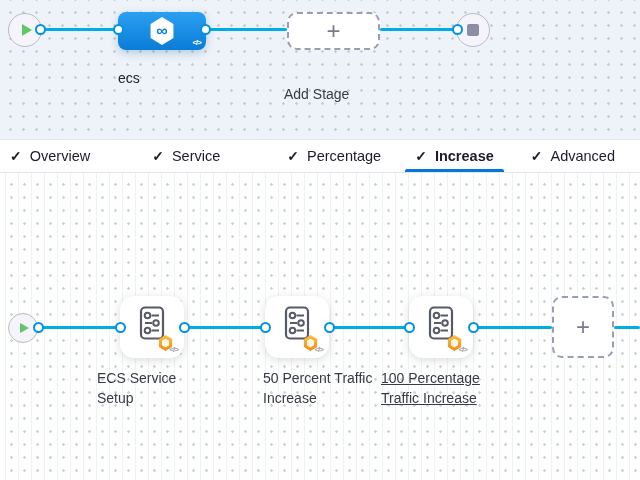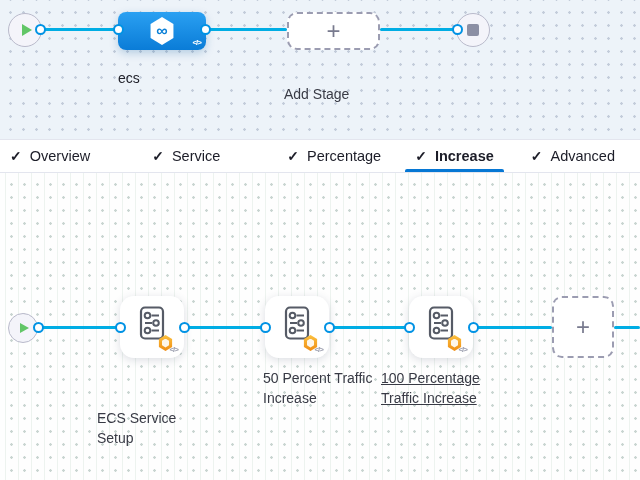--- a/index.html
+++ b/index.html
@@ -201,21 +201,21 @@
           <line x1="15.5" y1="10.5" x2="23" y2="10.5" stroke="#565b66" stroke-width="2"></line>
           <line x1="9" y1="18" x2="16" y2="18" stroke="#565b66" stroke-width="2"></line>
           <circle cx="20" cy="18" r="2.8" fill="none" stroke="#565b66" stroke-width="2"></circle>
           <circle cx="11.5" cy="25.5" r="2.8" fill="none" stroke="#565b66" stroke-width="2"></circle>
           <line x1="15.5" y1="25.5" x2="23" y2="25.5" stroke="#565b66" stroke-width="2"></line>
         </svg>
         <div class="badge-hex"></div>
       </div>
       <div class="code-badge">&lt;/&gt;</div>
     </div>
-    <div class="graph-label" style="left:97px; top:195px; width:110px;margin-top:40px;">ECS Service Setup</div>
+    <div class="graph-label" style="left:97px; top:195px; width:110px;">ECS Service Setup</div>
 
     <div class="step-node" style="left:265px;">
       <div class="icon-wrap">
         <svg width="32" height="38" viewBox="0 0 32 38">
           <rect x="5" y="2.5" width="22" height="31" rx="4" fill="none" stroke="#565b66" stroke-width="2.2"></rect>
           <circle cx="11.5" cy="10.5" r="2.8" fill="none" stroke="#565b66" stroke-width="2"></circle>
           <line x1="15.5" y1="10.5" x2="23" y2="10.5" stroke="#565b66" stroke-width="2"></line>
           <line x1="9" y1="18" x2="16" y2="18" stroke="#565b66" stroke-width="2"></line>
           <circle cx="20" cy="18" r="2.8" fill="none" stroke="#565b66" stroke-width="2"></circle>
           <circle cx="11.5" cy="25.5" r="2.8" fill="none" stroke="#565b66" stroke-width="2"></circle>

